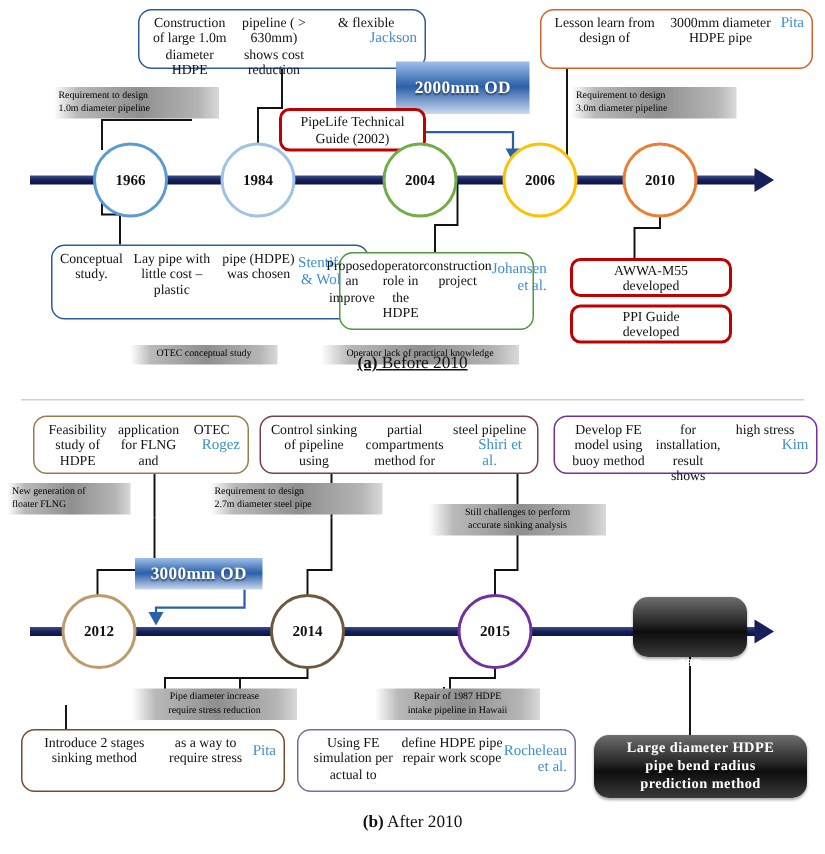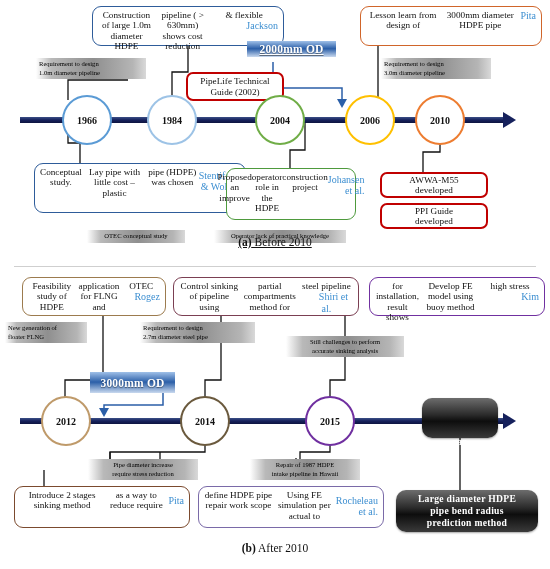--- a/index.html
+++ b/index.html
@@ -117,42 +117,42 @@
   <div class="gtag left" style="left:36px;top:58px;width:110px;height:21px;">
     <span>Requirement to design</span>
     <span>1.0m diameter pipeline</span>
   </div>
 
   <div class="gtag left" style="left:381px;top:58px;width:110px;height:21px;">
     <span>Requirement to design</span>
     <span>3.0m diameter pipeline</span>
   </div>
 
-  <div class="odbadge" style="left:247px;top:41px;width:89px;height:16px;text-decoration:underline;">
+  <div class="odbadge" style="left:264px;top:41px;width:89px;height:35px;">
     <span>2000mm OD</span>
   </div>
 
   <div class="redbox" style="left:186px;top:72px;width:98px;height:29px;flex-direction:column;">
     <span>PipeLife Technical</span>
     <span>Guide (2002)</span>
   </div>
 
   <div class="tlbar" style="left:20px;top:117px;width:490px;"></div>
   <div class="tlarrow" style="left:503px;top:112px;"></div>
 
   <div class="tlnode" style="left:62px;top:95px;width:50px;height:50px;border:2.6px solid #5b9bd5;">
     <span>1966</span>
     </div>
   <div class="tlnode" style="left:147px;top:95px;width:50px;height:50px;border:2.6px solid #9dc3e6;">
     <span>1984</span>
     </div>
   <div class="tlnode" style="left:255px;top:95px;width:50px;height:50px;border:2.6px solid #70ad47;">
     <span>2004</span>
     </div>
-  <div class="tlnode" style="left:345px;top:95px;width:50px;height:50px;border:2.6px solid #ffc000;">
+  <div class="tlnode" style="left:335px;top:95px;width:50px;height:50px;border:2.6px solid #ffc000;">
     <span>2006</span>
     </div>
   <div class="tlnode" style="left:415px;top:95px;width:50px;height:50px;border:2.6px solid #ed7d31;">
     <span>2010</span>
     </div>
 
   <div class="nbox" style="left:34px;top:163px;width:212px;height:50px;border-color:#2e5c9a;">
     <span class="txt">Conceptual study.</span>
     <span class="txt">Lay pipe with little cost – plastic</span>
     <span class="txt">pipe (HDPE) was chosen</span>
@@ -221,22 +221,22 @@
   <div class="nbox" style="left:173px;top:277px;width:186px;height:39px;border-color:#7b3f52;">
     <span class="txt">Control sinking of pipeline using</span>
     <span class="txt">partial compartments method for</span>
     <span class="txt">
       <span>steel pipeline</span>
       <span class="auth" style="padding-left:14px;">Shiri et al.</span>
     </span>
   </div>
 
   <div class="nbox" style="left:369px;top:277px;width:176px;height:39px;border-color:#7030a0;">
+    <span class="txt">Develop FE model using buoy method</span>
     <span class="txt">for installation, result shows</span>
-    <span class="txt">Develop FE model using buoy method</span>
     <span class="txt">
       <span>high stress</span>
       <span class="auth" style="padding-left:40px;">Kim</span>
     </span>
   </div>
 
   <div class="gtag left" style="left:5px;top:322px;width:82px;height:21px;">
     <span>New generation of</span>
     <span>floater FLNG</span>
   </div>
@@ -275,27 +275,27 @@
     <span>Pipe diameter increase</span>
     <span>require stress reduction</span>
   </div>
   <div class="gtag" style="left:250px;top:459px;width:110px;height:21px;">
     <span>Repair of 1987 HDPE</span>
     <span>intake pipeline in Hawaii</span>
   </div>
 
   <div class="nbox" style="left:14px;top:486px;width:176px;height:42px;border-color:#7b4a2e;">
     <span class="txt">Introduce 2 stages sinking method</span>
-    <span class="txt">as a way to reduce require</span>
+    <span class="txt">as a way to require stress</span>
     <span class="auth auth-right" style="margin-top:5px;">Pita</span>
   </div>
 
   <div class="nbox" style="left:198px;top:486px;width:186px;height:42px;border-color:#7a6aa8;">
+    <span class="txt">Using FE simulation per actual to</span>
     <span class="txt">define HDPE pipe repair work scope</span>
-    <span class="txt">Using FE simulation per actual to</span>
     <span class="auth auth-right" style="margin-top:5px;">Rocheleau et al.</span>
   </div>
 
   <div class="darkpill" style="left:396px;top:490px;width:142px;height:42px;flex-direction:column;">
     <span>Large diameter HDPE</span>
     <span>pipe bend radius</span>
     <span>prediction method</span>
   </div>
 
   <div class="caption" style="top:542px;">

